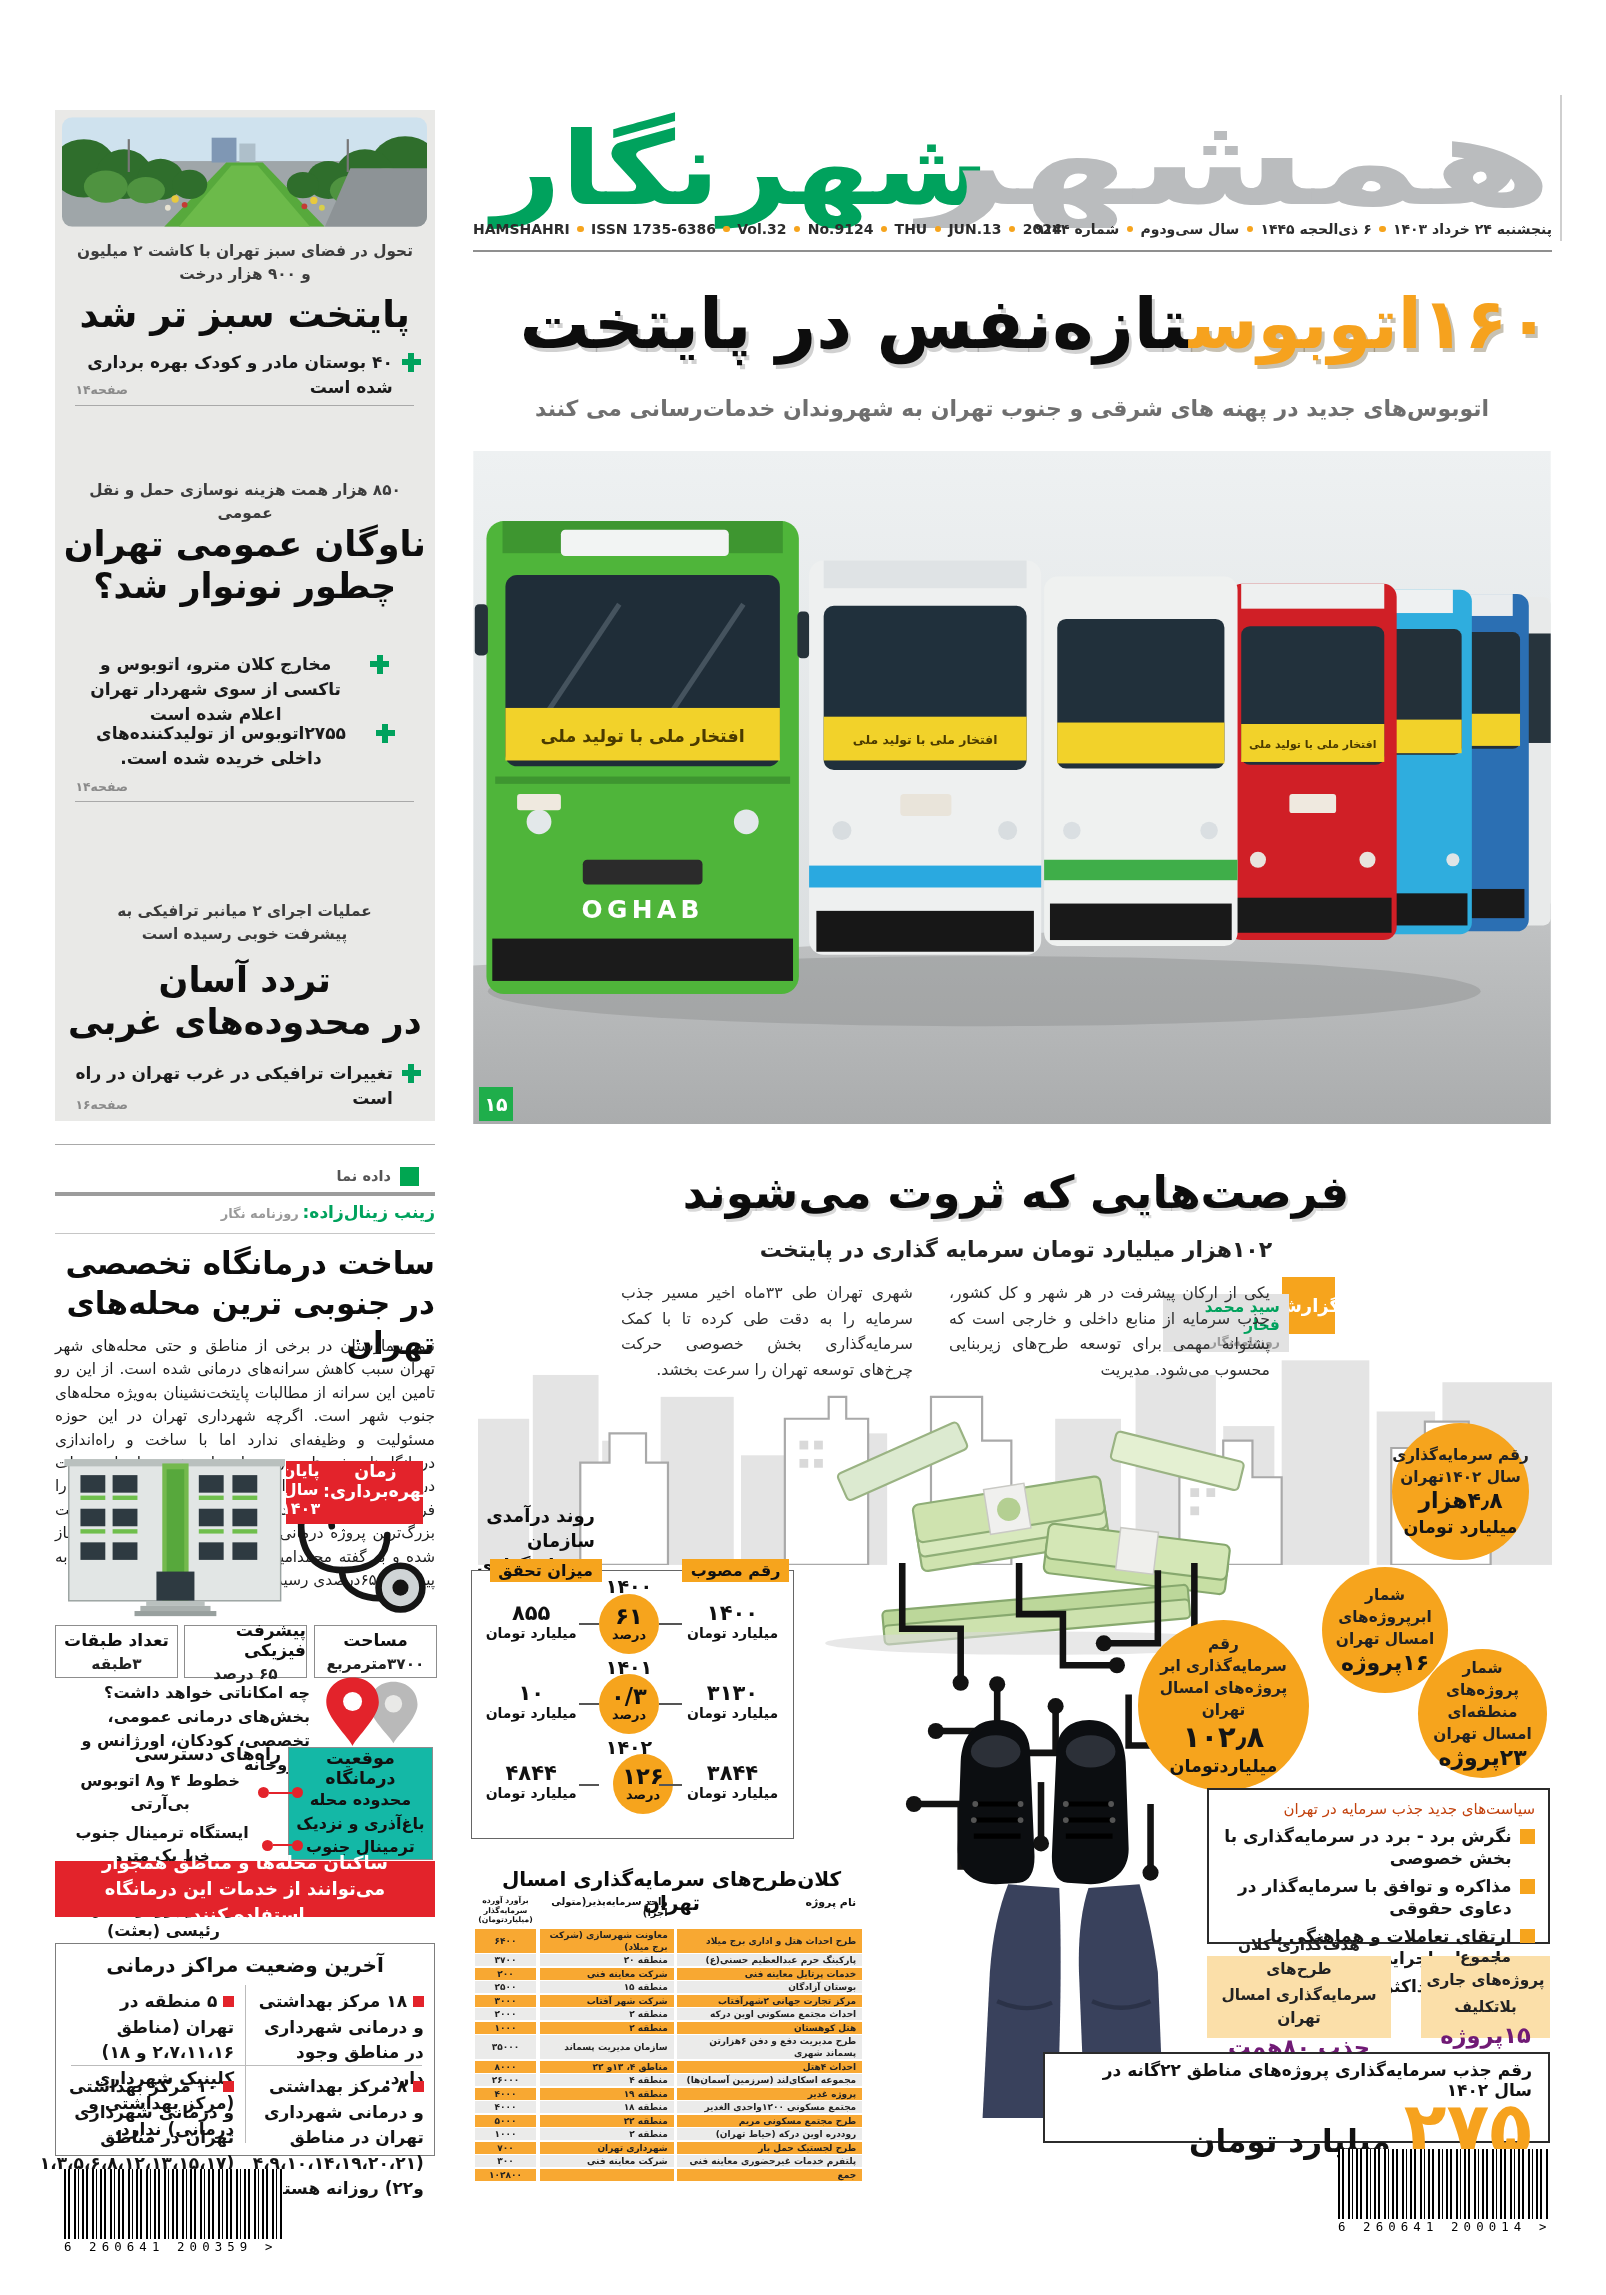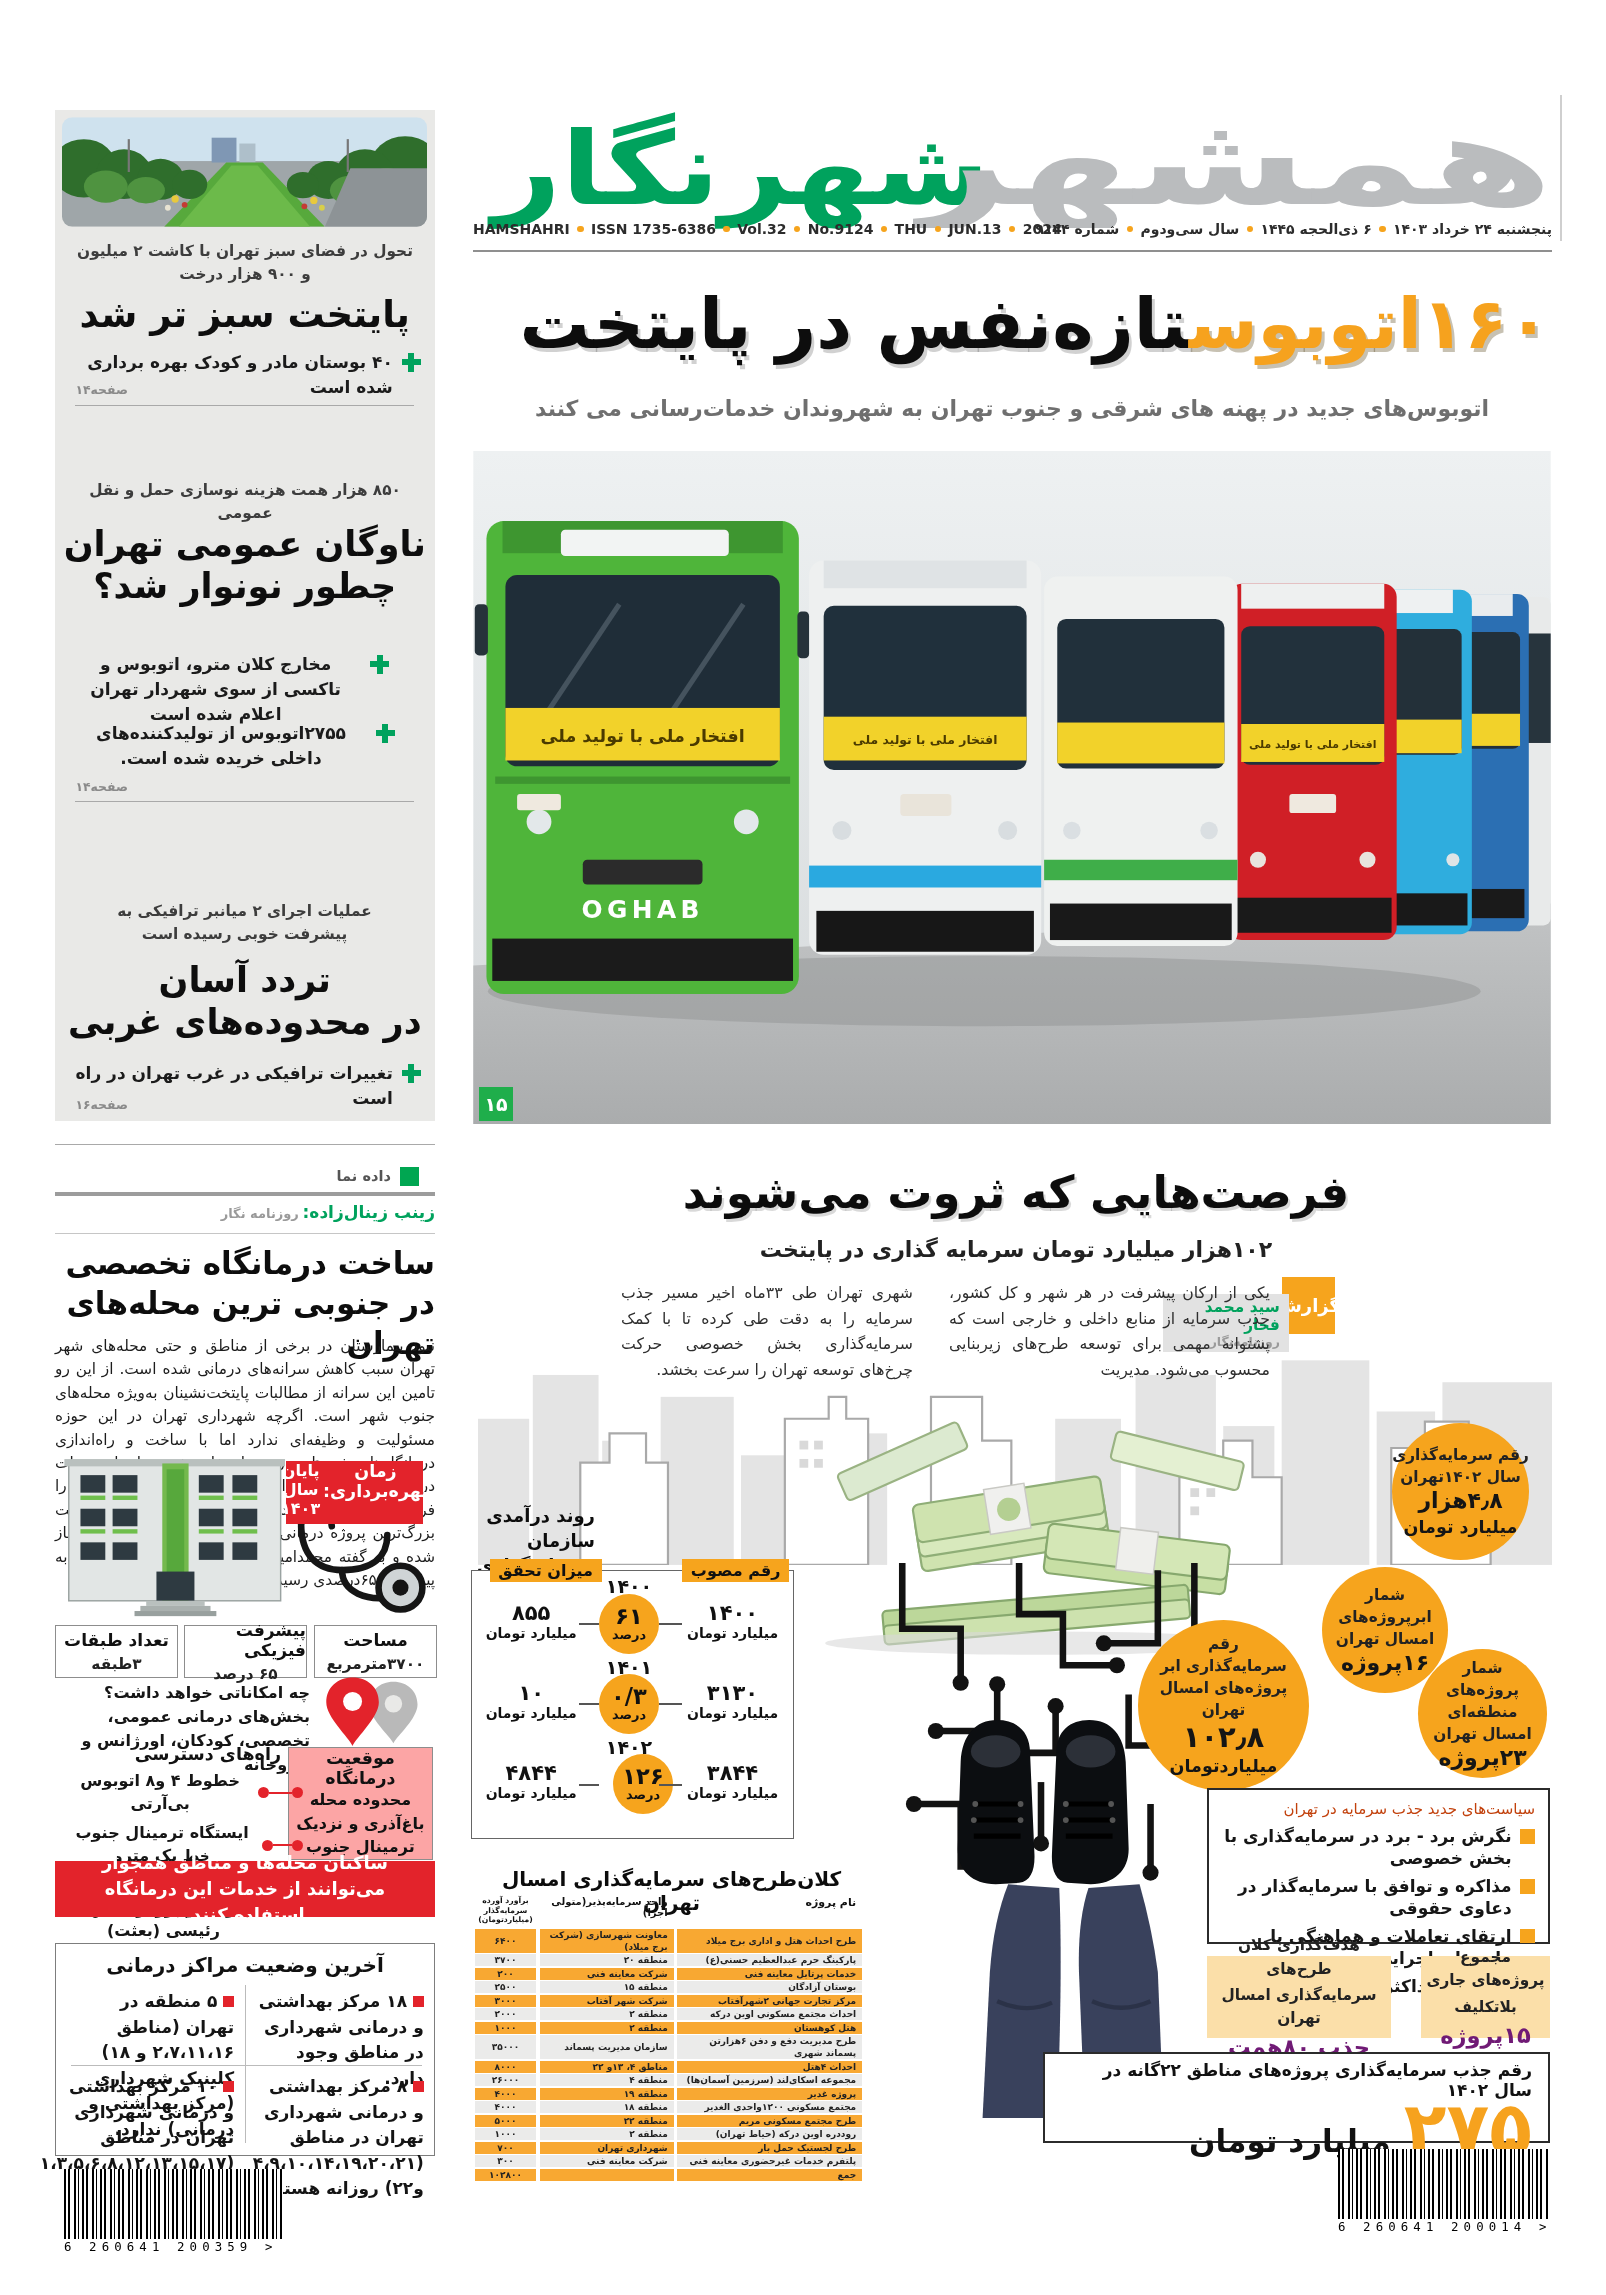--- a/index.html
+++ b/index.html
@@ -39,21 +39,21 @@
   .dn-body{font-size:15.3px;line-height:23.4px;color:#1c1c1c;font-weight:500}
   .redbox{background:#E3232B;color:#fff;font-weight:800}
   .statbox{background:#fff;border:1.5px solid #8d8d8d;display:flex;flex-direction:column;align-items:center;justify-content:center;gap:4.4px}
   .statbox .lb{font-size:17px;font-weight:900;color:#111}
   .statbox .vl{font-size:15.3px;font-weight:700;color:#222}
   .fac{font-size:16px;line-height:24px;color:#161616;font-weight:600}
   .acc-item{display:flex;direction:ltr;align-items:center;justify-content:flex-end;gap:0}
   .acc-txt{font-size:16px;font-weight:700;color:#161616;line-height:22.6px;text-align:center;direction:rtl}
   .rdot{width:11px;height:11px;border-radius:50%;background:#E3232B;flex:0 0 11px}
   .rdash{height:2.2px;background:#E3232B}
-  .locbox{background:#fca5a5;border:1.5px solid #8d8d8d}
+  .locbox{background:#14b8a6;border:1.5px solid #8d8d8d}
   .statusbox{background:#fff;border:1.5px solid #7d7d7d}
   .status-cell{font-size:17px;font-weight:600;line-height:25.6px;color:#141414}
   .red-sq{display:inline-block;width:11px;height:11px;background:#E3232B;margin-left:5.8px}
   .bars{background:repeating-linear-gradient(90deg,#000 0 2.2px,#fff 2.2px 4.4px,#000 4.4px 5.8px,#fff 5.8px 10.2px,#000 10.2px 12.4px,#fff 12.4px 14px,#000 14px 14.6px,#fff 14.6px 18px)}
   .bc-digits{font-family:"DejaVu Sans Mono",monospace;font-size:12.4px;letter-spacing:5.1px;color:#000}
   
   .rep-title{font-size:45px;font-weight:900;color:#0c0c0c;letter-spacing:-0.7px;text-shadow:2.2px 2.9px 0 rgba(0,0,0,.15)}
   .rep-sub{font-size:22px;font-weight:800;color:#222}
   .tag{background:#F6A41D;color:#fff;font-weight:800;font-size:18px;display:flex;align-items:center;justify-content:center;position:relative}
   .tag::after{content:"";position:absolute;left:-8px;top:23.4px;border-top:5.8px solid transparent;border-bottom:5.8px solid transparent;border-right:8px solid #F6A41D}

